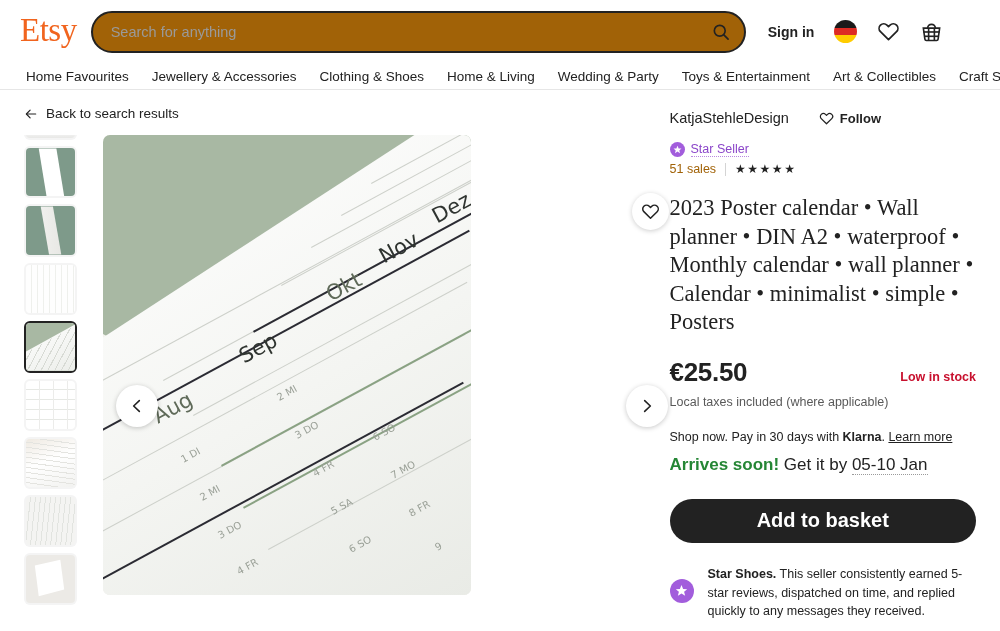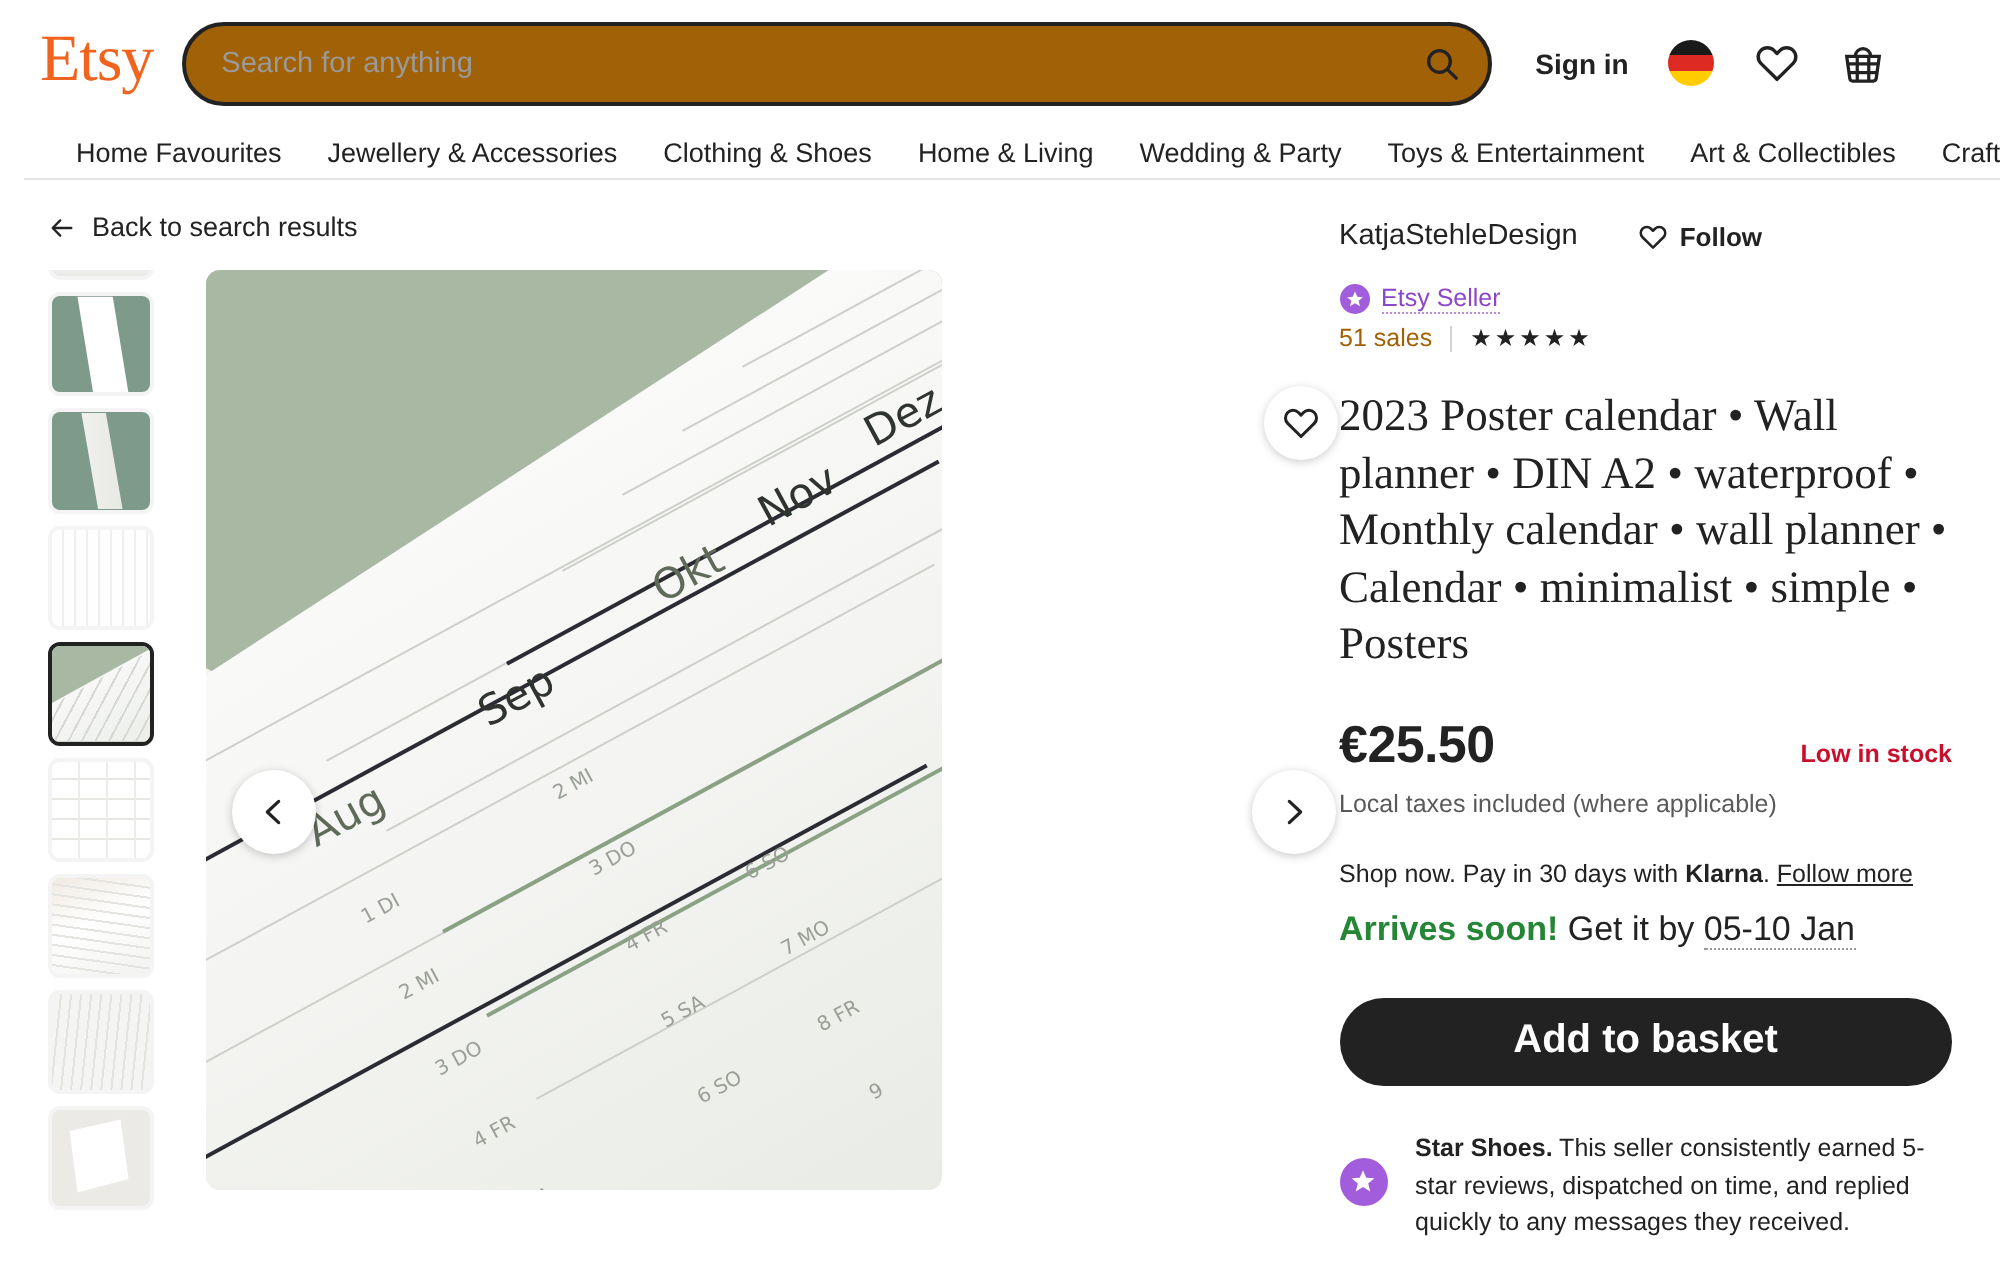--- a/index.html
+++ b/index.html
@@ -74,21 +74,20 @@
 
   
   .nav {
     height: 27px;
     display: flex;
     align-items: center;
     gap: 23px;
     padding: 0 26px;
     border-bottom: 1px solid #e6e6e6;
     font-size: 13.5px;
-    margin-left: 12px;
   }
   .nav a { color: #222; text-decoration: none; white-space: nowrap; cursor: pointer; }
 
   
   .page { display: flex; padding: 16px 24px 0 24px; position: relative; }
   .left-col { width: 620px; position: relative; }
 
   .back-link {
     display: flex; align-items: center; gap: 8px;
     font-size: 13.5px; color: #222; text-decoration: none;
@@ -444,39 +443,39 @@
         <span>Follow</span>
       </div>
     </div>
 
     <div class="star-seller-row">
       <span class="ss-badge">
         <svg width="9" height="9" viewBox="0 0 24 24" fill="#ffffff">
           <polygon points="12,2 15,9 22.5,9.5 16.8,14.4 18.7,21.8 12,17.6 5.3,21.8 7.2,14.4 1.5,9.5 9,9"></polygon>
         </svg>
       </span>
-      <span class="ss-text">Etsy Seller</span>
+      <span class="ss-text">Star Seller</span>
     </div>
 
     <div class="sales-row">
       <span class="sales-count">51 sales</span>
       <span class="divider-v"></span>
       <span class="stars">★★★★★</span>
     </div>
 
     <h1 class="product-title">2023 Poster calendar • Wall planner • DIN A2 • waterproof • Monthly calendar • wall planner • Calendar • minimalist • simple • Posters</h1>
 
     <div class="price-row">
       <span class="price">€25.50</span>
       <span class="stock">Low in stock</span>
     </div>
     <div class="tax-note">Local taxes included (where applicable)</div>
 
     <div class="klarna-row">
-      <span>Shop now. Pay in 30 days with </span><b>Klarna</b><span>. </span><a>Follow more</a>
+      <span>Shop now. Pay in 30 days with </span><b>Klarna</b><span>. </span><a>Learn more</a>
     </div>
 
     <div class="arrives-row">
       <span class="arrives-strong">Arrives soon!</span><span> Get it by </span><span class="date-dotted">05-10 Jan</span>
     </div>
 
     <button class="basket-btn">Add to basket</button>
 
     <div class="ss-note">
       <span class="ss-note-badge">

